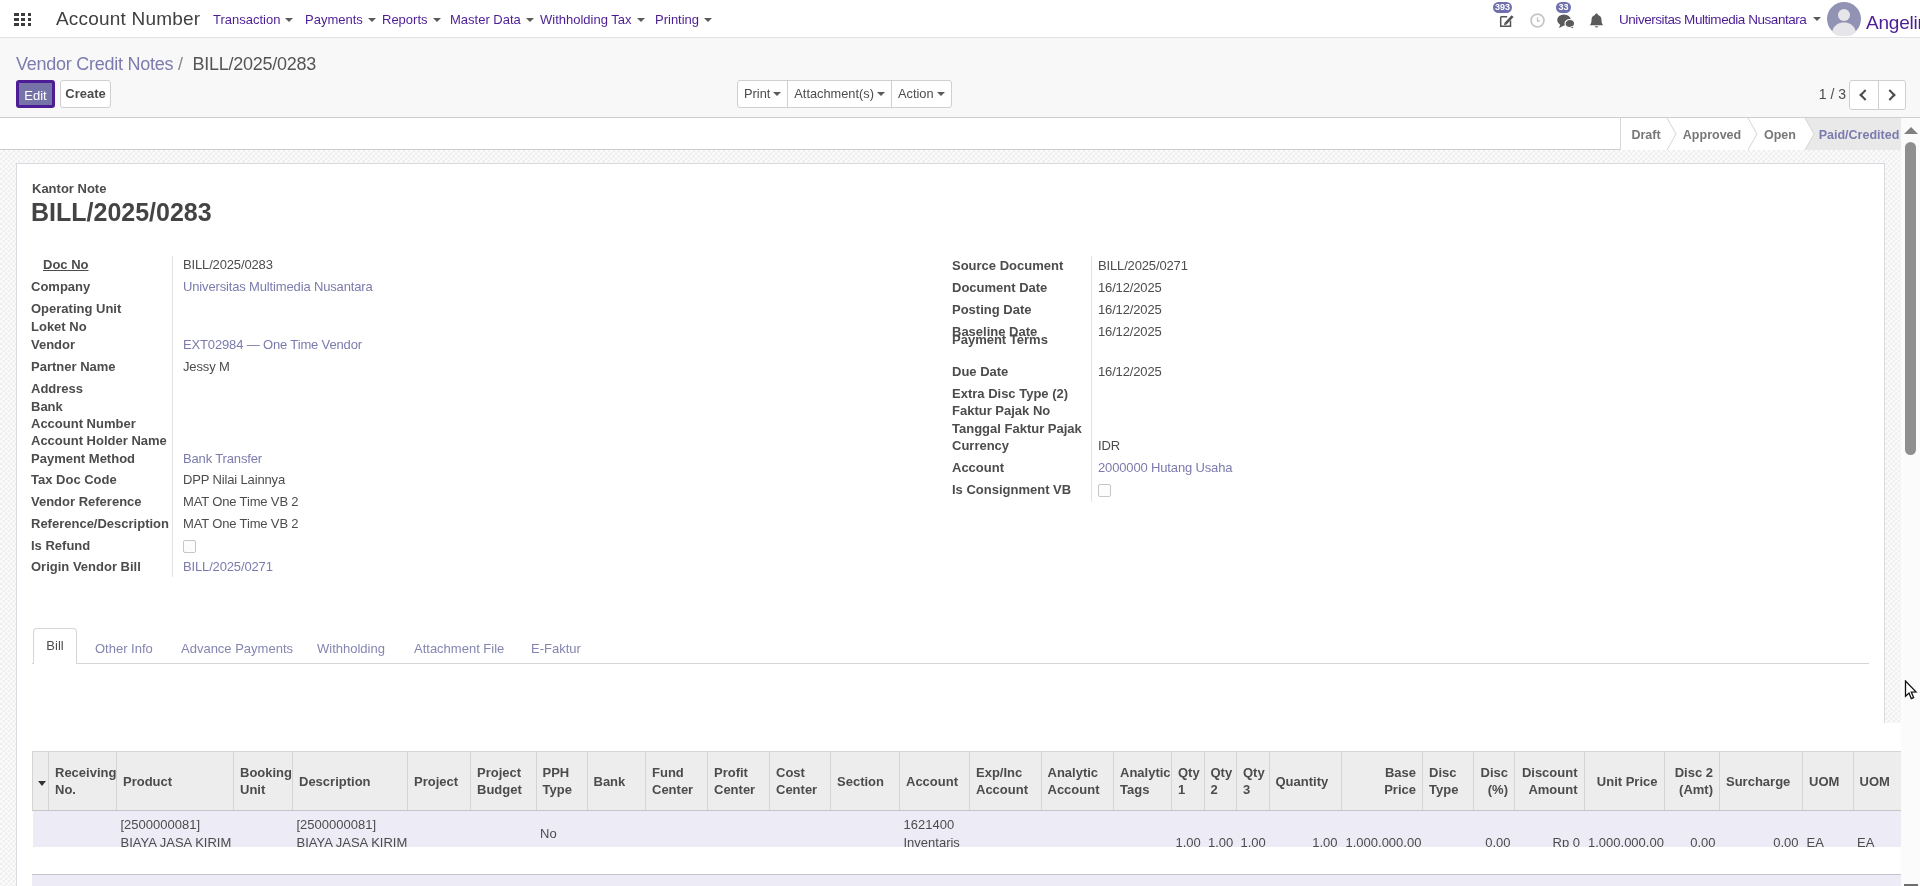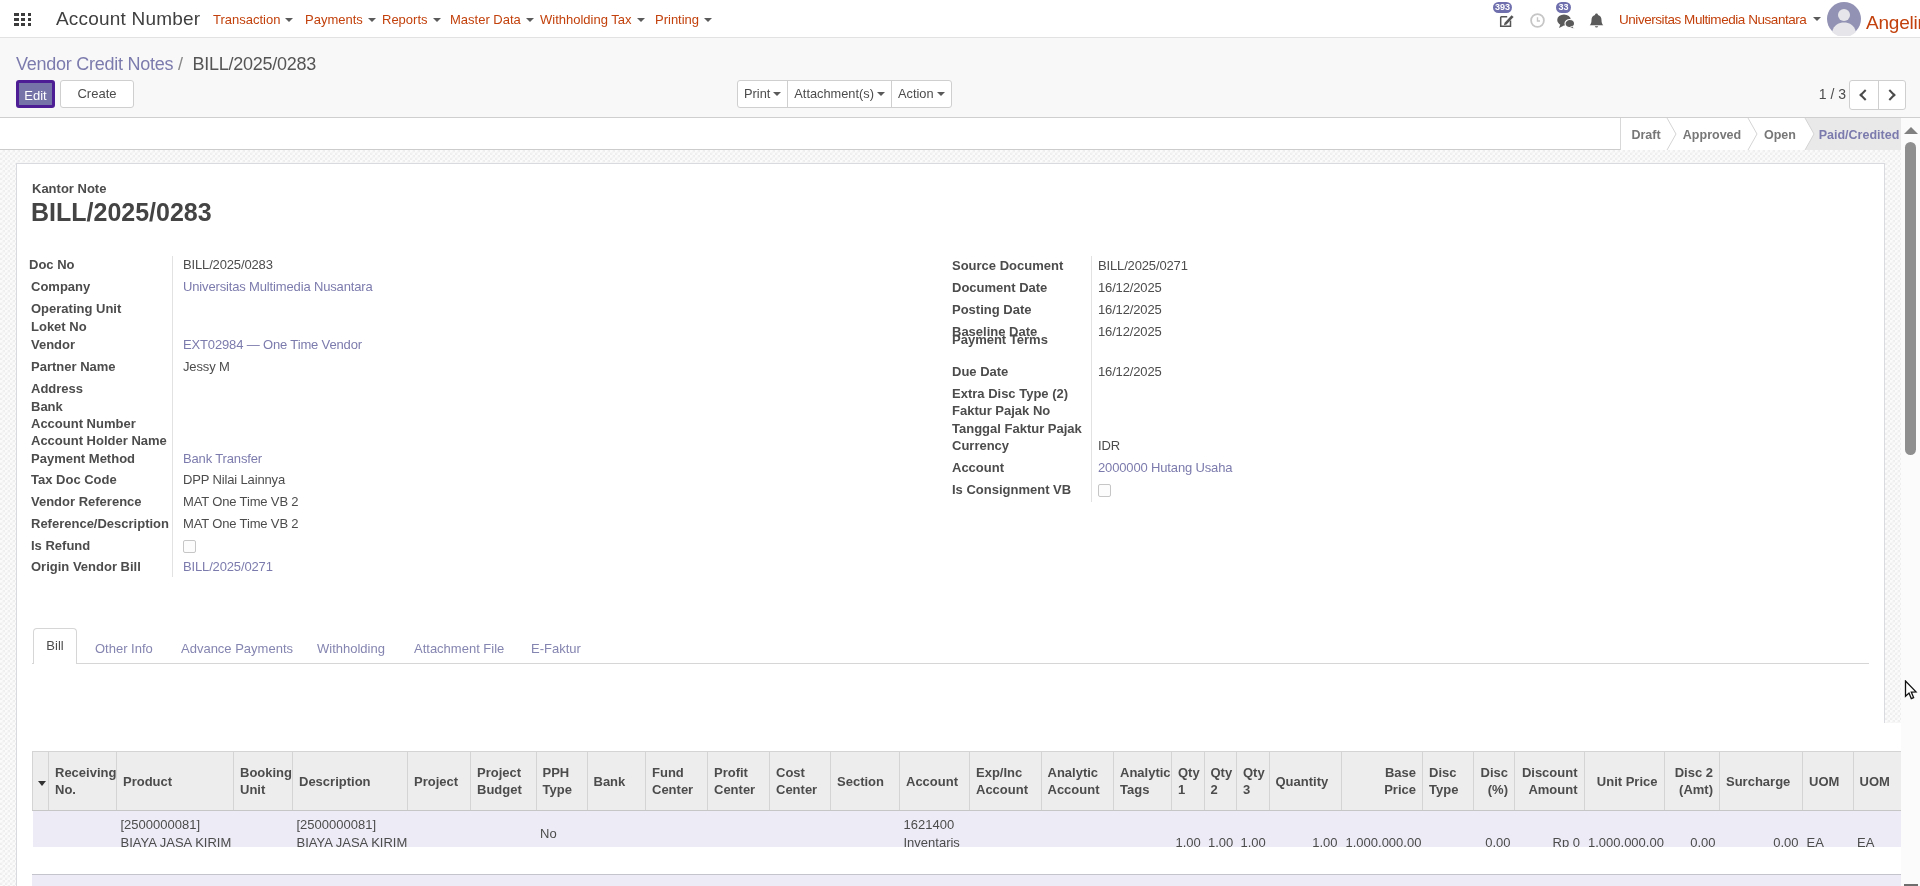--- a/index.html
+++ b/index.html
@@ -14,31 +14,31 @@
 
   
   #topbar { position:absolute; left:0; top:0; width:1920px; height:38px; background:#fff; border-bottom:1px solid #e2e2e2; }
   #gridicon { position:absolute; left:14px; top:13px; width:17px; height:13px;
      background-image:
        linear-gradient(#3c3c3c,#3c3c3c),linear-gradient(#3c3c3c,#3c3c3c),linear-gradient(#3c3c3c,#3c3c3c);
      background-size:17px 3px; background-repeat:no-repeat; background-position:0 0,0 5px,0 10px; }
   #gridicon:before { content:""; position:absolute; left:4.5px; top:0; width:2.5px; height:13px; background:#fff; }
   #gridicon:after { content:""; position:absolute; left:11px; top:0; width:2.5px; height:13px; background:#fff; }
   #apptitle { position:absolute; left:56px; top:8px; font-size:19px; font-weight:500; color:#3f3f3f; letter-spacing:0.2px; }
-  .menu { position:absolute; top:12px; font-size:13px; color:#c2410c; }
+  .menu { position:absolute; top:12px; font-size:13px; color:#4c1d95; }
   .caret { display:inline-block; width:0; height:0; border-left:4px solid transparent; border-right:4px solid transparent; border-top:4px solid #5a5a5a; vertical-align:middle; margin-left:5px; margin-top:-2px; }
 
   
   #subhead { position:absolute; left:0; top:38px; width:1920px; height:80px; background:#f8f8f8; border-bottom:1px solid #cfcfcf; }
   #crumb { position:absolute; left:16px; top:16px; font-size:18px; color:#7c7bad; letter-spacing:-0.25px; }
   #crumb .cur { color:#555; }
   #crumb .sep { color:#888; }
   .btn { position:absolute; font-size:13px; height:28px; border-radius:3px; text-align:center; }
   #btnEdit { left:16px; top:42px; width:39px; background:#7673a9; border:3px solid #4c1d95; color:#fff; line-height:26px; }
-  #btnCreate { left:60px; top:42px; width:74px; background:#fff; border:1px solid #cfcfcf; color:#4c4c4c; line-height:26px; }
+  #btnCreate { left:60px; top:42px; width:51px; background:#fff; border:1px solid #cfcfcf; color:#4c4c4c; line-height:26px;font-weight:bold; }
   #btngroup { position:absolute; left:737px; top:42px; height:28px; background:#fff; border:1px solid #cfcfcf; border-radius:3px; display:flex; font-size:12.8px; color:#4c4c4c; }
   #btngroup > div { line-height:26px; padding:0 6px; } #btngroup .caret { margin-left:3px; }
   #btngroup > div + div { border-left:1px solid #cfcfcf; }
   #pagertxt { position:absolute; left:1786px; top:48px; width:60px; text-align:right; font-size:14px; color:#4c4c4c; }
   #pagerbtns { position:absolute; left:1849px; top:42px; width:57px; height:30px; background:#fff; border:1px solid #cfcfcf; border-radius:3px; }
   #pagerbtns .mid { position:absolute; left:28px; top:0; width:1px; height:28px; background:#cfcfcf; }
   .chev { position:absolute; top:10px; width:8px; height:8px; border-left:2.5px solid #4a4a4a; border-bottom:2.5px solid #4a4a4a; }
   .chev.l { left:11px; transform:rotate(45deg); }
   .chev.r { left:36px; transform:rotate(225deg); }
 
@@ -145,21 +145,21 @@
   <text x="92" y="21" font-family="Liberation Sans, sans-serif" font-size="12.5" font-weight="bold" fill="#777" text-anchor="middle">Approved</text>
   <text x="160" y="21" font-family="Liberation Sans, sans-serif" font-size="12.5" font-weight="bold" fill="#777" text-anchor="middle">Open</text>
   <text x="239" y="21" font-family="Liberation Sans, sans-serif" font-size="12.5" font-weight="bold" fill="#7c7bad" text-anchor="middle">Paid/Credited</text>
 </svg>
 
 <div id="sheet"></div>
 <div class="lbl" style="left:32px;top:180px;">Kantor Note</div>
 <div class="abs" style="left:31px;top:198px;font-size:25px;font-weight:bold;color:#444;">BILL/2025/0283</div>
 
 <div class="vline" style="left:172px;top:256px;height:321px;"></div>
-<div class="lbl" style="left:29px;top:256px;">Doc No</div>          
+<div class="lbl" style="left:43px;top:256px;text-decoration:underline;">Doc No</div>          
 <div class="val" style="left:183px;top:256px;">BILL/2025/0283</div>
 <div class="lbl" style="left:31px;top:278px;">Company</div>         
 <a class="val" style="left:183px;top:278px;">Universitas Multimedia Nusantara</a>
 <div class="lbl" style="left:31px;top:300px;">Operating Unit</div>
 <div class="lbl" style="left:31px;top:318px;">Loket No</div>
 <div class="lbl" style="left:31px;top:335.5px;">Vendor</div>        
 <a class="val" style="left:183px;top:335.5px;">EXT02984 — One Time Vendor</a>
 <div class="lbl" style="left:31px;top:357.5px;">Partner Name</div>  
 <div class="val" style="left:183px;top:357.5px;">Jessy M</div>
 <div class="lbl" style="left:31px;top:379.5px;">Address</div>

